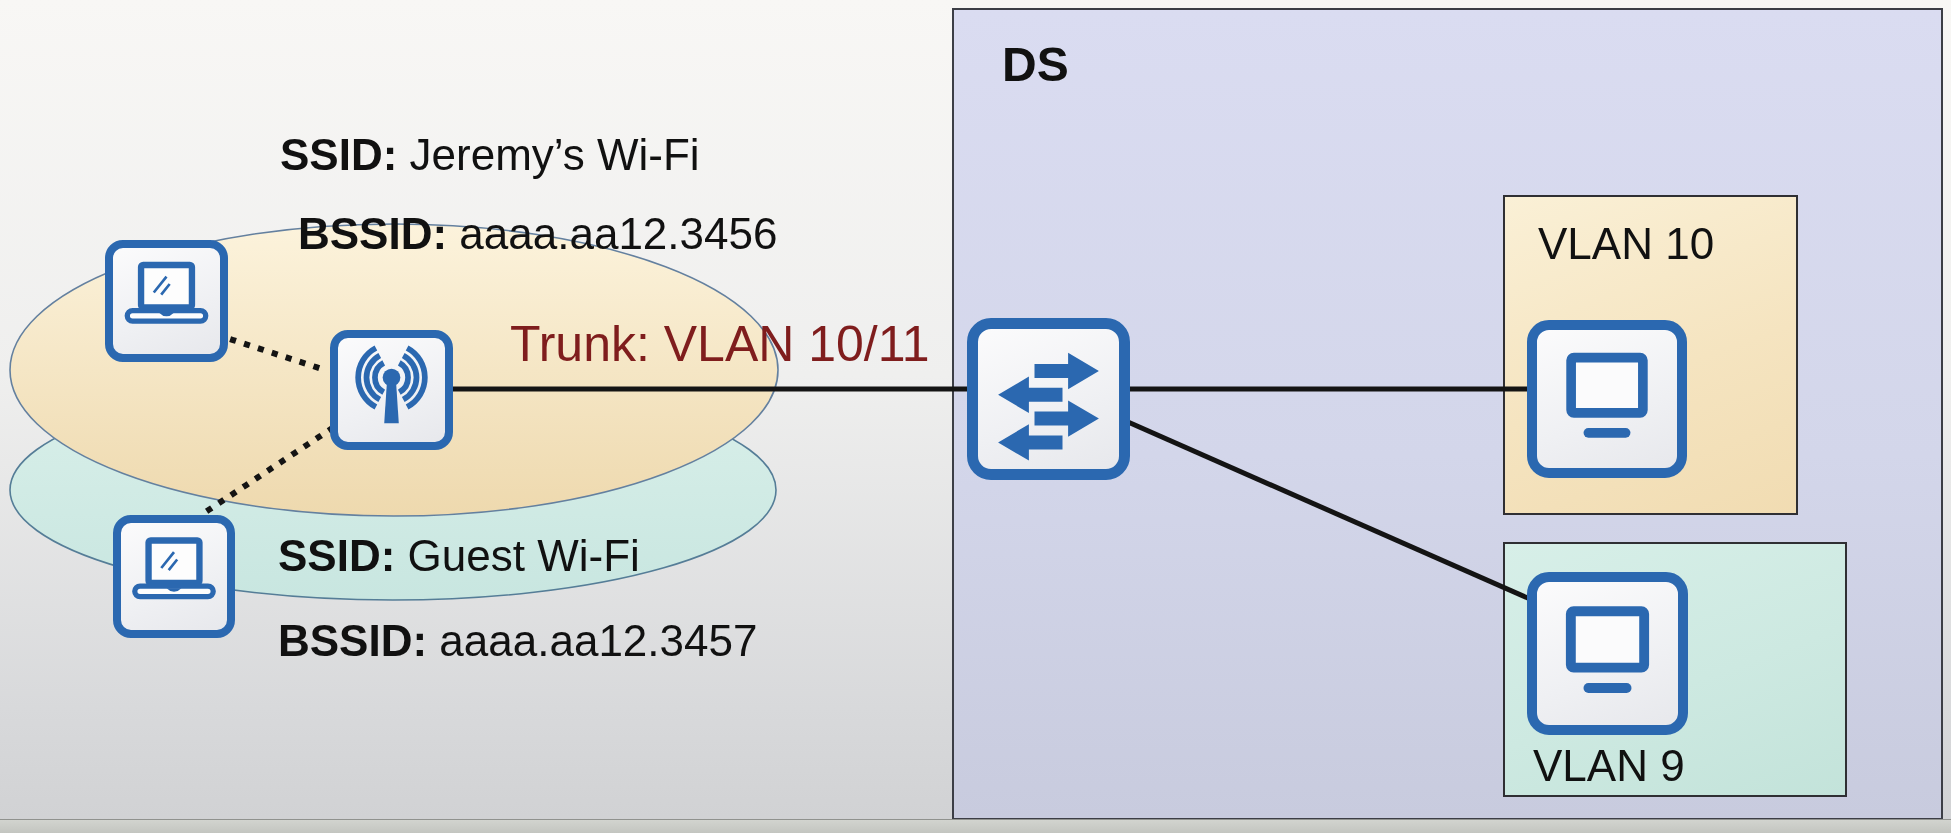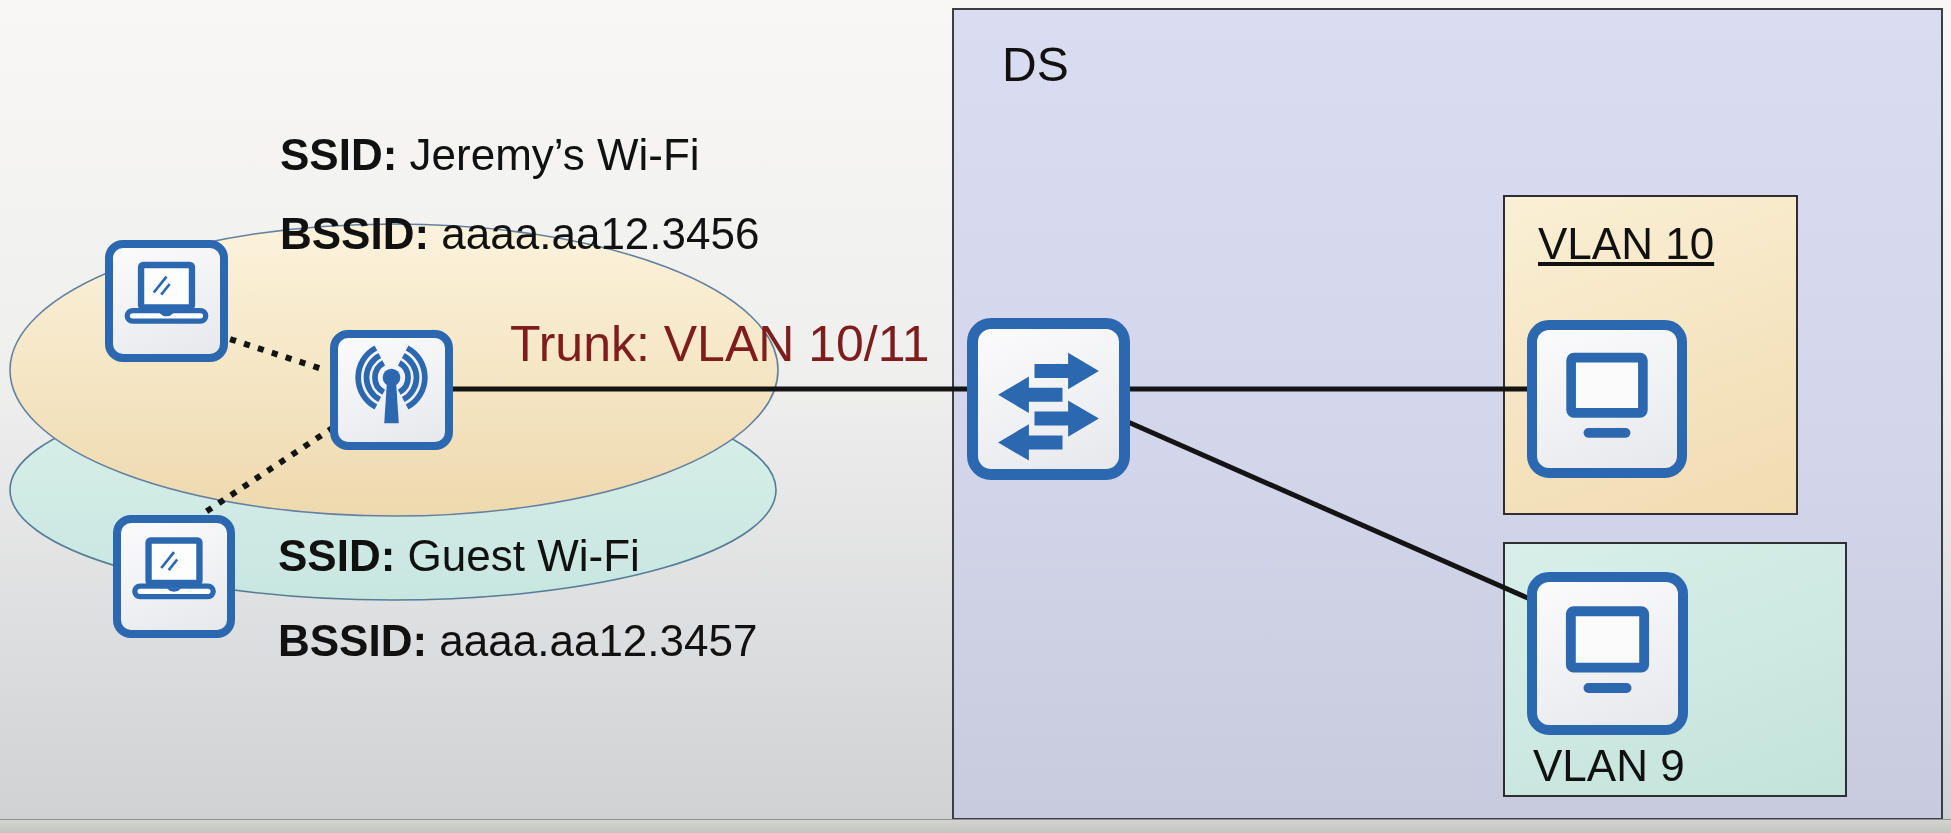--- a/index.html
+++ b/index.html
@@ -31,25 +31,25 @@
   .badge-laptop2{left:113px;top:515px;width:122px;height:123px;}
   .badge-ap{left:330px;top:330px;width:123px;height:120px;}
   .badge-switch{left:967px;top:318px;width:163px;height:162px;border-width:11px;border-radius:24px;}
   .badge-pc1{left:1527px;top:320px;width:160px;height:158px;border-width:10px;border-radius:22px;}
   .badge-pc2{left:1527px;top:572px;width:161px;height:163px;border-width:10px;border-radius:22px;}
   
   .t{white-space:pre;line-height:1;}
   .info-line{font-size:44px;}
   .info-line b{font-weight:bold;}
   .trunk-label{left:510px;top:319px;font-size:50px;color:#7f1d1d;}
-  .ds-label{left:1002px;top:41px;font-size:48px;font-weight:normal;}
-  .vlan10-label{left:1538px;top:222px;font-size:44px;text-decoration:underline;}
+  .ds-label{left:1002px;top:41px;font-size:48px;font-weight:bold;}
+  .vlan10-label{left:1538px;top:222px;font-size:44px;}
   .vlan11-label{left:1533px;top:744px;font-size:44px;}
   .ssid1{left:280px;top:133px;}
-  .bssid1{left:280px;top:212px;}
+  .bssid1{left:298px;top:212px;}
   .ssid2{left:278px;top:534px;}
   .bssid2{left:278px;top:619px;}
   
   .overlay{left:0;top:0;width:1951px;height:833px;pointer-events:none;}
   .bottom-strip{
     left:0;top:819px;width:1951px;height:14px;
     background:linear-gradient(180deg,#d2d4cf 0%,#c2c4bf 100%);
     border-top:1px solid #90928e;
   }
 </style>

